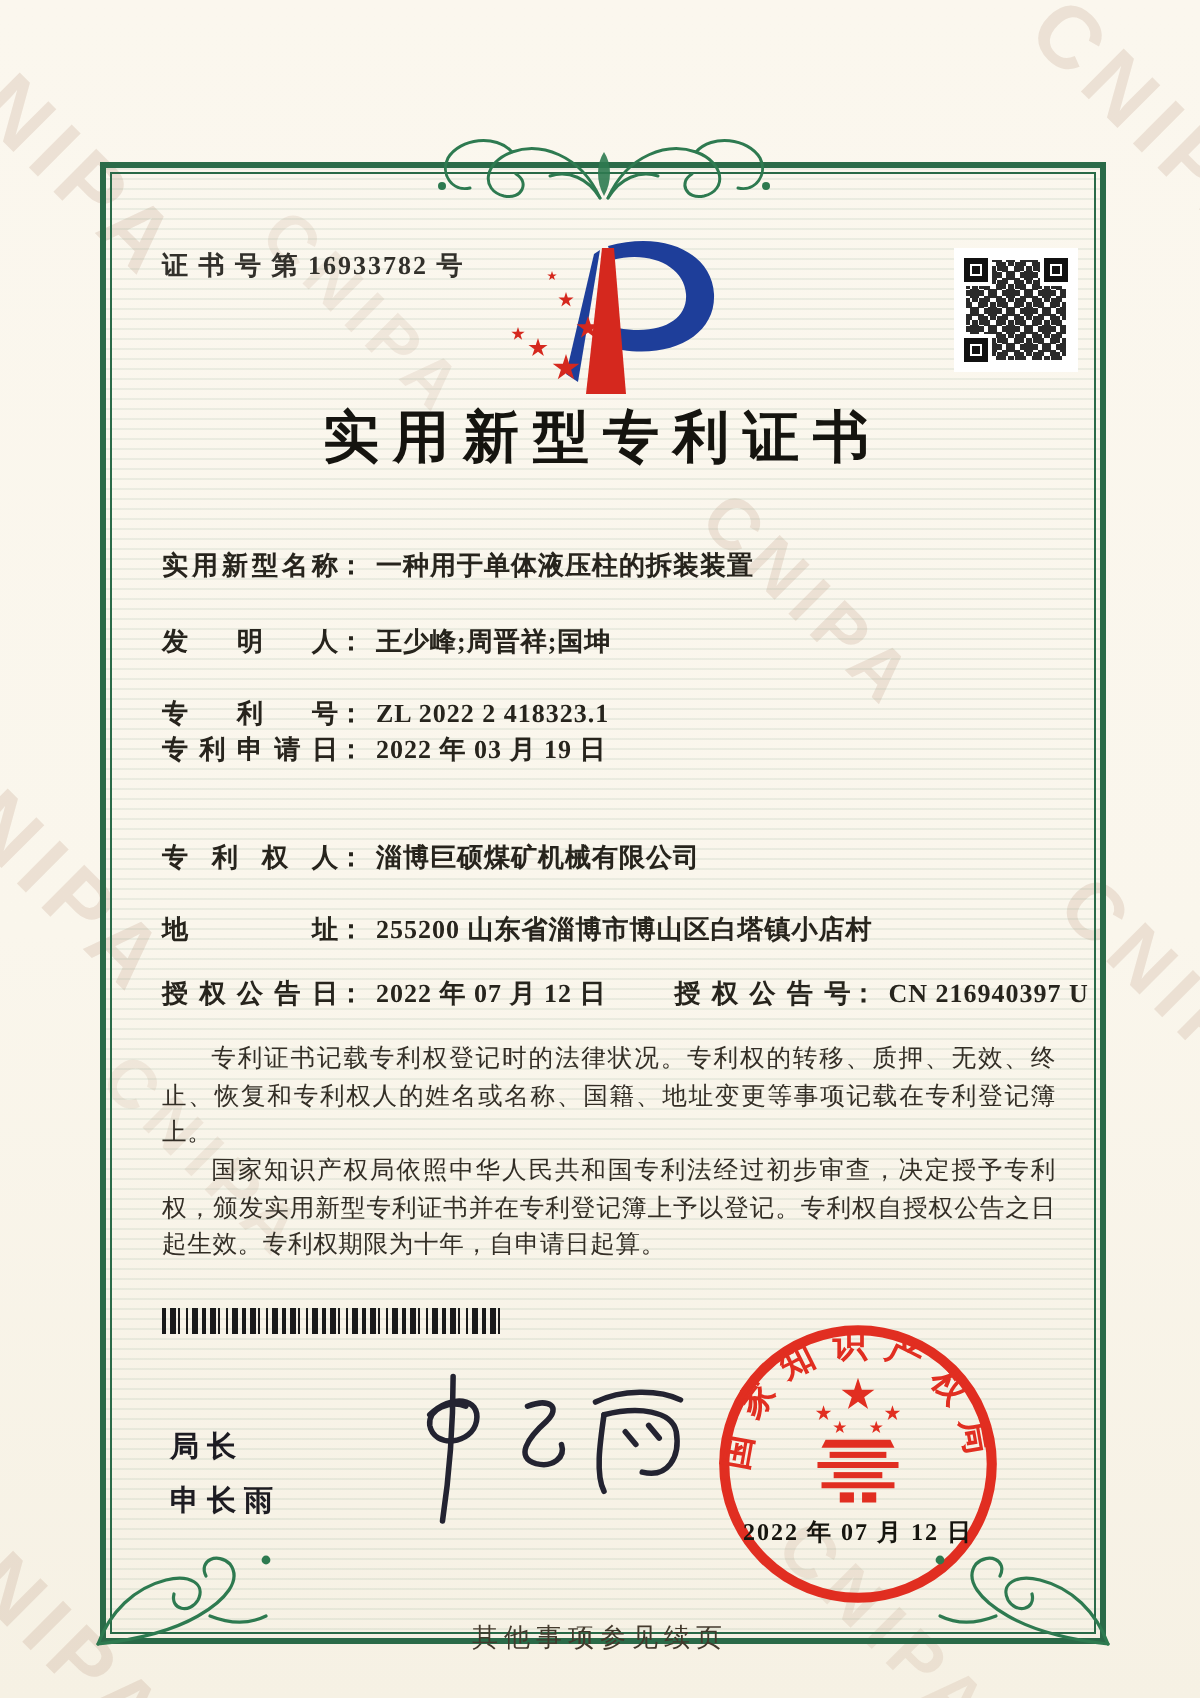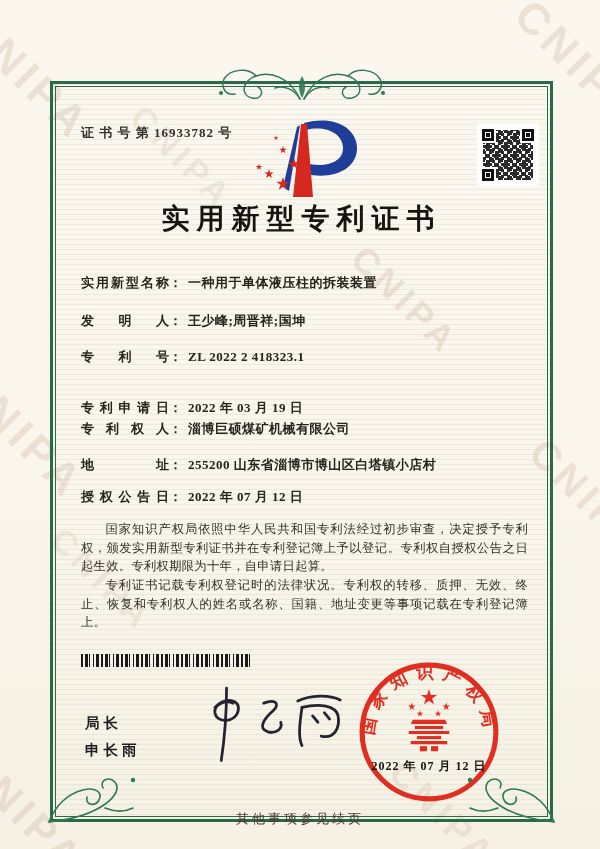--- a/index.html
+++ b/index.html
@@ -39,21 +39,21 @@
 
   .title{position:absolute;left:0;top:116px;width:100%;margin:0;text-align:center;
          font-size:28px;font-weight:700;letter-spacing:7px;color:#15140f;}
 
   .frow{position:absolute;left:28px;font-size:13px;font-weight:600;color:#27241d;
         white-space:nowrap;}
   .flabel{display:inline-block;width:88px;text-align:justify;text-align-last:justify;
           vertical-align:bottom;}
   .fcolon{display:inline-block;}
   .fvalue{margin-left:6px;letter-spacing:.5px;}
-  .r0{top:190px;} .r1{top:228px;} .r2{top:264px;} .r3{top:315px;} .r4{top:336px;} .r5{top:372px;}
+  .r0{top:190px;} .r1{top:228px;} .r2{top:264px;} .r3{top:282px;} .r4{top:336px;} .r5{top:372px;}
   .grow{top:404px;display:flex;gap:34px;align-items:center;}
 
   .paras{position:absolute;left:28px;top:436px;width:447px;font-size:12.3px;
          line-height:1.52;letter-spacing:.3px;color:#332e26;text-align:justify;}
   .paras p{margin:0;text-indent:2em;}
 
   .barcode{position:absolute;left:28px;top:570px;width:170px;height:13px;
      background:repeating-linear-gradient(90deg,#1a1a1a 0 2px,transparent 2px 4px,
        #1a1a1a 4px 7px,transparent 7px 8px,#1a1a1a 8px 9px,transparent 9px 12px,
        #1a1a1a 12px 13px,transparent 13px 15px,#1a1a1a 15px 18px,transparent 18px 20px);}
@@ -162,25 +162,28 @@
     <div class="frow r4">
       <span class="flabel">专利权人</span><span class="fcolon">：</span><span class="fvalue">淄博巨硕煤矿机械有限公司</span>
     </div>
     <div class="frow r5">
       <span class="flabel">地址</span><span class="fcolon">：</span><span class="fvalue">255200 山东省淄博市博山区白塔镇小店村</span>
     </div>
     <div class="frow grow">
       <span>
         <span class="flabel">授权公告日</span><span class="fcolon">：</span><span class="fvalue">2022 年 07 月 12 日</span>
       </span>
+      <span>
+        <span class="flabel">授权公告号</span><span class="fcolon">：</span><span class="fvalue">CN 216940397 U</span>
+      </span>
     </div>
 
     <div class="paras">
+      <p>专利证书记载专利权登记时的法律状况。专利权的转移、质押、无效、终止、恢复和专利权人的姓名或名称、国籍、地址变更等事项记载在专利登记簿上。</p>
       <p>国家知识产权局依照中华人民共和国专利法经过初步审查，决定授予专利权，颁发实用新型专利证书并在专利登记簿上予以登记。专利权自授权公告之日起生效。专利权期限为十年，自申请日起算。</p>
-      <p>专利证书记载专利权登记时的法律状况。专利权的转移、质押、无效、终止、恢复和专利权人的姓名或名称、国籍、地址变更等事项记载在专利登记簿上。</p>
     </div>
 
     <div class="barcode"></div>
 
     <div class="sig-title">局长</div>
     <div class="sig-name">申长雨</div>
     <svg class="autograph" width="170" height="85" viewBox="0 0 160 80">
       <g stroke="#232331" stroke-width="2.6" fill="none" stroke-linecap="round" stroke-linejoin="round">
         <path d="M30,22 C40,12 54,14 52,25 C50,36 32,38 30,27 C29,19 40,15 47,18"></path>
         <path d="M41,4 C41,26 39,52 36,72"></path>

